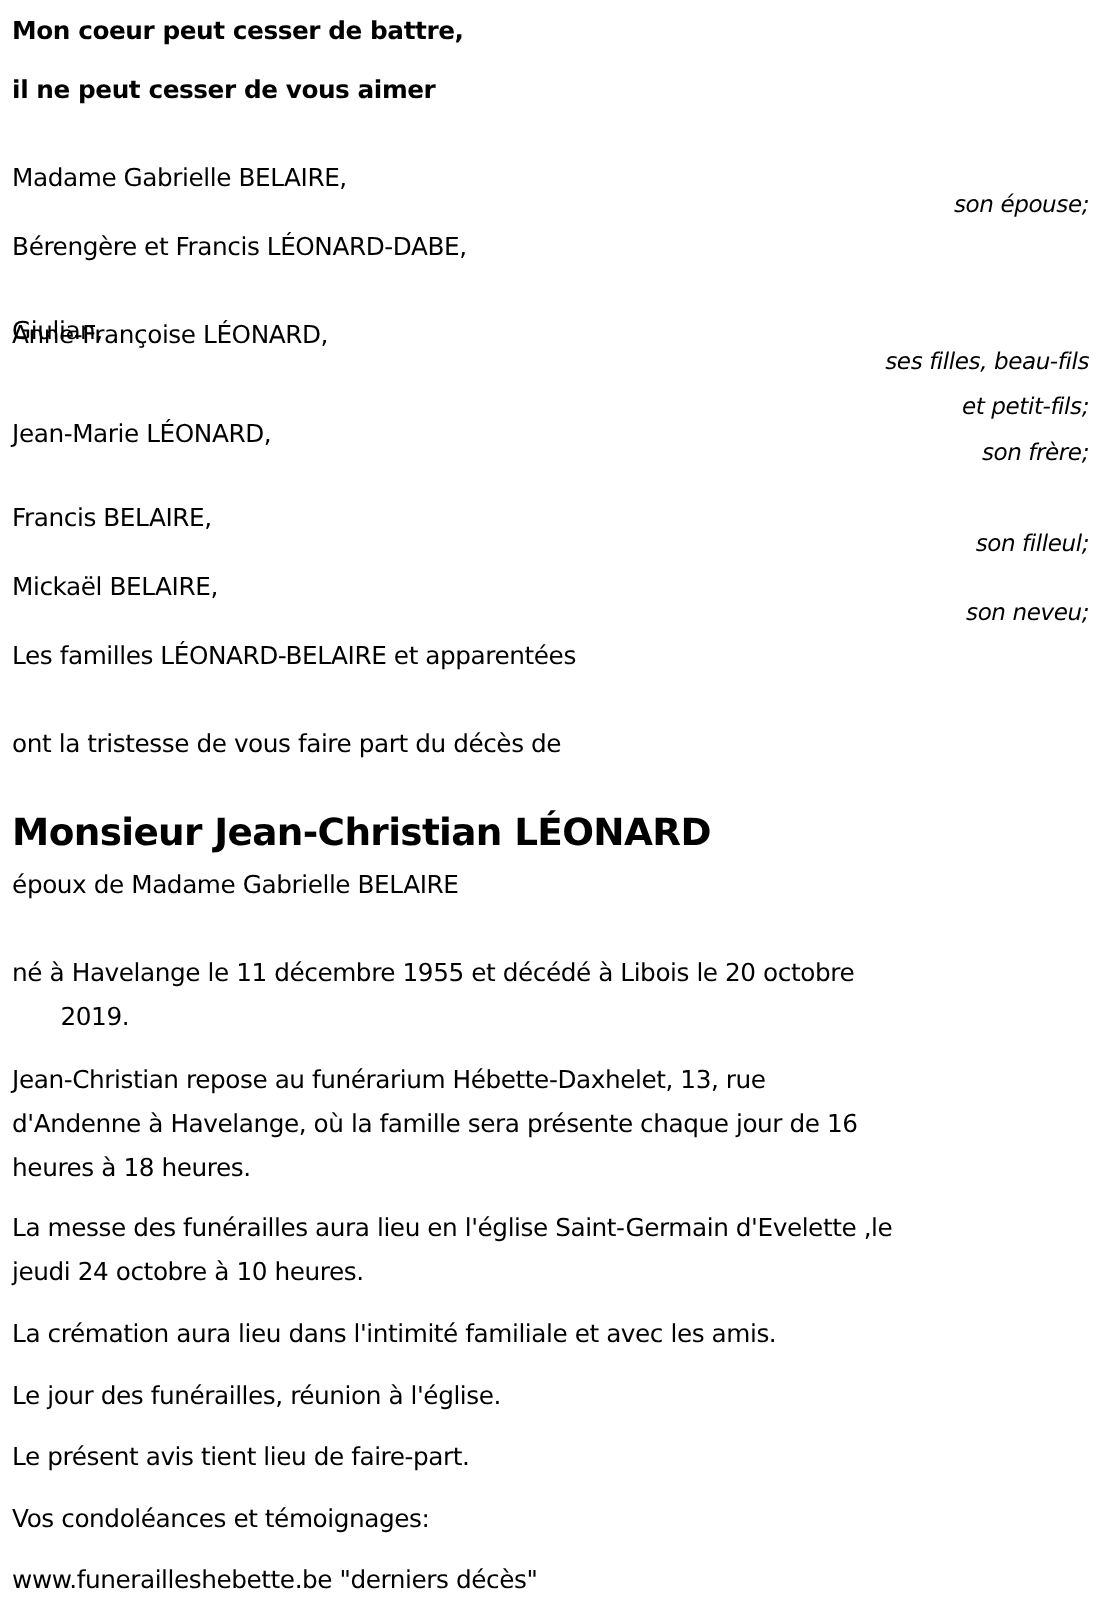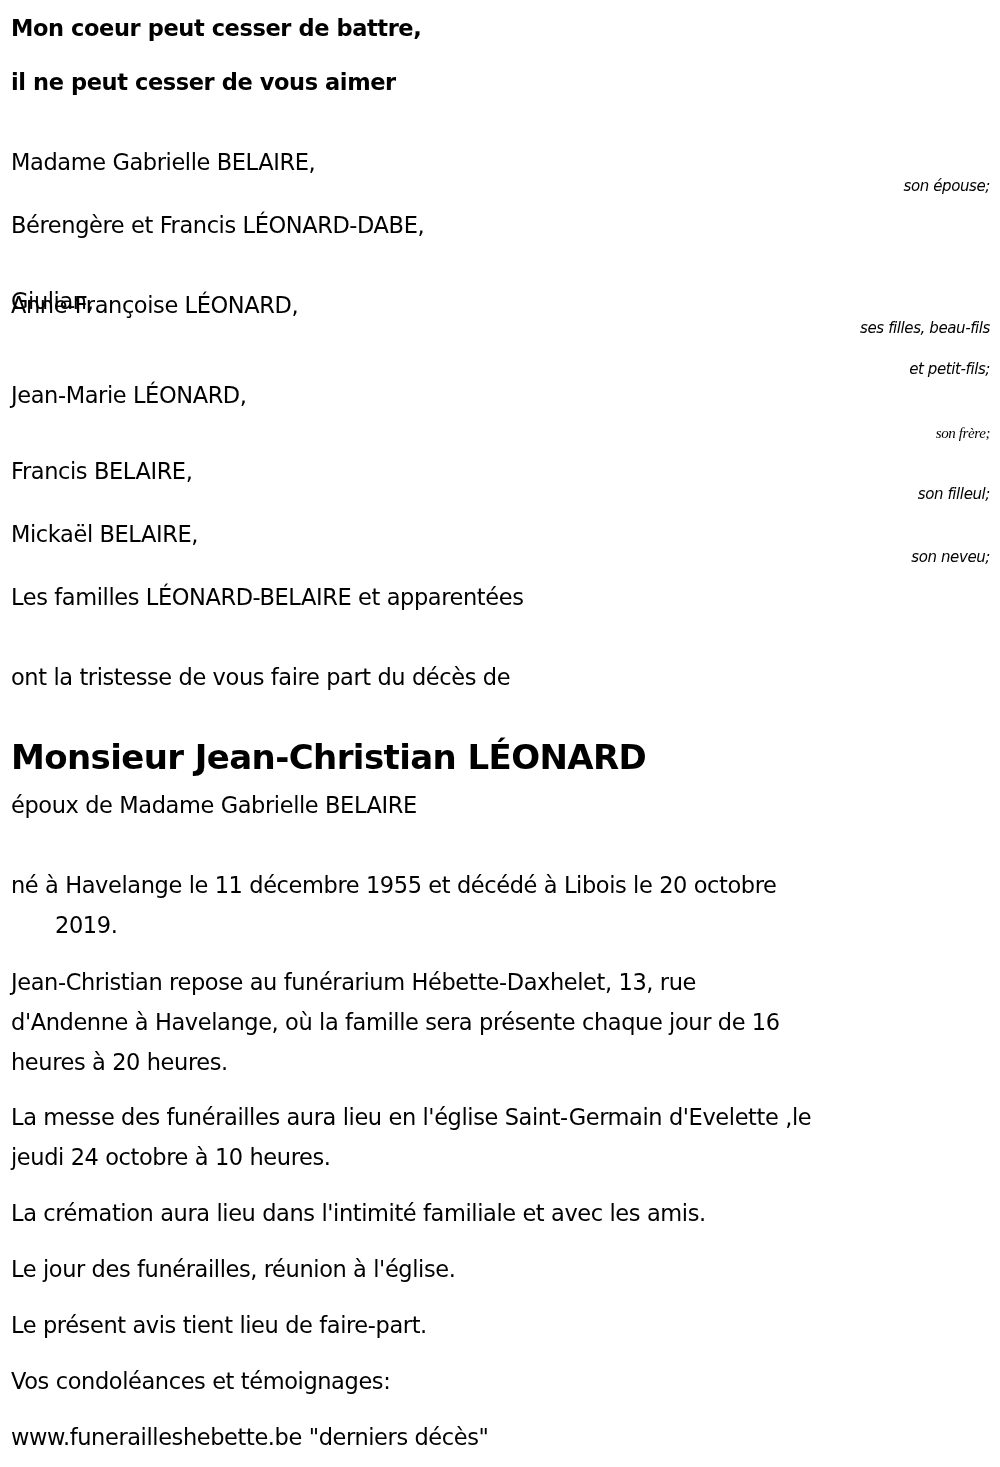--- a/index.html
+++ b/index.html
@@ -1,61 +1,61 @@
 <!DOCTYPE html>
 <html><head>
 <meta charset="utf-8">
 <style>
   html, body { margin: 0; padding: 0; background: #ffffff; }
   body { width: 1000px; height: 1467px; position: relative; overflow: hidden;
          font-family: "DejaVu Sans", sans-serif; color: #000000; }
   .ln { position: absolute; left: 11px; white-space: nowrap; font-size: 22.5px; line-height: 30px; letter-spacing: -0.4px; }
   .bold { font-weight: bold; }
-  .rt { position: absolute; right: 10px; white-space: nowrap; font-style: italic; font-size: 15px; line-height: 30px; letter-spacing: -0.4px; text-align: right; }
+  .rt { position: absolute; right: 10px; white-space: nowrap; font-style: italic; font-size: 21px; line-height: 30px; letter-spacing: -0.4px; text-align: right; }
   .title { font-weight: bold; font-size: 34px; line-height: 44px; letter-spacing: -0.6px; }
 </style>
 </head>
 <body>
 
 <div>
 
   <div class="ln bold" style="top:13px;">Mon coeur peut cesser de battre,</div>
   <div class="ln bold" style="top:67px;">il ne peut cesser de vous aimer</div>
 
   <div class="ln" style="top:147px;">Madame Gabrielle BELAIRE,</div>
   <div class="rt" style="top:171px;">son épouse;</div>
 
   <div class="ln" style="top:210px;">Bérengère et Francis LÉONARD-DABE,</div>
   <div class="ln" style="top:250px;margin-top:36px;">Giulian,</div>
   <div class="ln" style="top:290px;">Anne-Françoise LÉONARD,</div>
   <div class="rt" style="top:313px;">ses filles, beau-fils</div>
   <div class="rt" style="top:354px;">et petit-fils;</div>
 
   <div class="ln" style="top:380px;">Jean-Marie LÉONARD,</div>
-  <div class="rt" style="top:418px;font-family:Liberation Serif, serif;">son frère;</div>
+  <div class="rt" style="top:396px;">son frère;</div>
 
   <div class="ln" style="top:456px;">Francis BELAIRE,</div>
   <div class="rt" style="top:479px;">son filleul;</div>
 
   <div class="ln" style="top:519px;">Mickaël BELAIRE,</div>
   <div class="rt" style="top:542px;">son neveu;</div>
 
   <div class="ln" style="top:582px;">Les familles LÉONARD-BELAIRE et apparentées</div>
 
   <div class="ln" style="top:662px;text-align:center;">ont la tristesse de vous faire part du décès de</div>
 
   <div class="ln title" style="top:735px;">Monsieur Jean-Christian LÉONARD</div>
   <div class="ln" style="top:790px;">époux de Madame Gabrielle BELAIRE</div>
 
   <div class="ln" style="top:870px;">né à Havelange le 11 décembre 1955 et décédé à Libois le 20 octobre</div>
   <div class="ln" style="top:910px;margin-left:44px;">2019.</div>
 
   <div class="ln" style="top:967px;">Jean-Christian repose au funérarium Hébette-Daxhelet, 13, rue</div>
   <div class="ln" style="top:1007px;">d'Andenne à Havelange, où la famille sera présente chaque jour de 16</div>
-  <div class="ln" style="top:1047px;">heures à 20 heures.</div>
+  <div class="ln" style="top:1047px;">heures à 18 heures.</div>
 
   <div class="ln" style="top:1102px;">La messe des funérailles aura lieu en l'église Saint-Germain d'Evelette ,le</div>
   <div class="ln" style="top:1142px;">jeudi 24 octobre à 10 heures.</div>
 
   <div class="ln" style="top:1198px;">La crémation aura lieu dans l'intimité familiale et avec les amis.</div>
   <div class="ln" style="top:1254px;">Le jour des funérailles, réunion à l'église.</div>
   <div class="ln" style="top:1310px;">Le présent avis tient lieu de faire-part.</div>
   <div class="ln" style="top:1366px;">Vos condoléances et témoignages:</div>
   <div class="ln" style="top:1422px;">www.funerailleshebette.be "derniers décès"</div>
 

